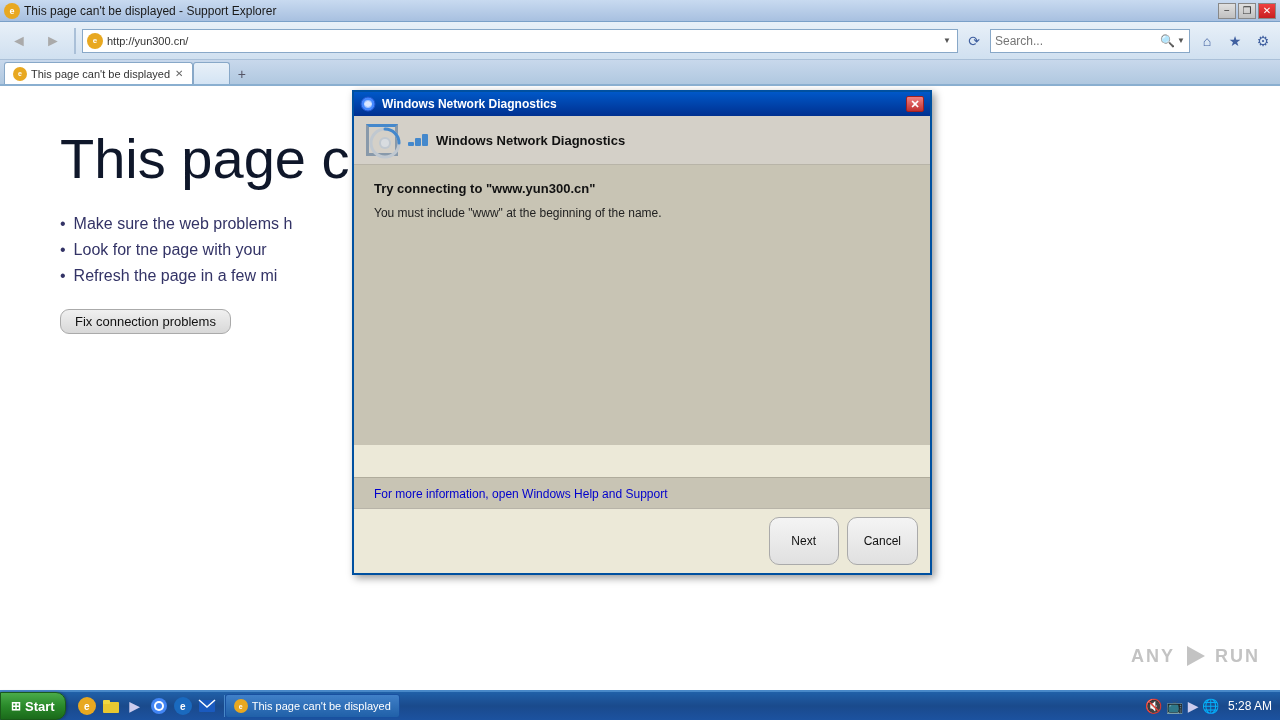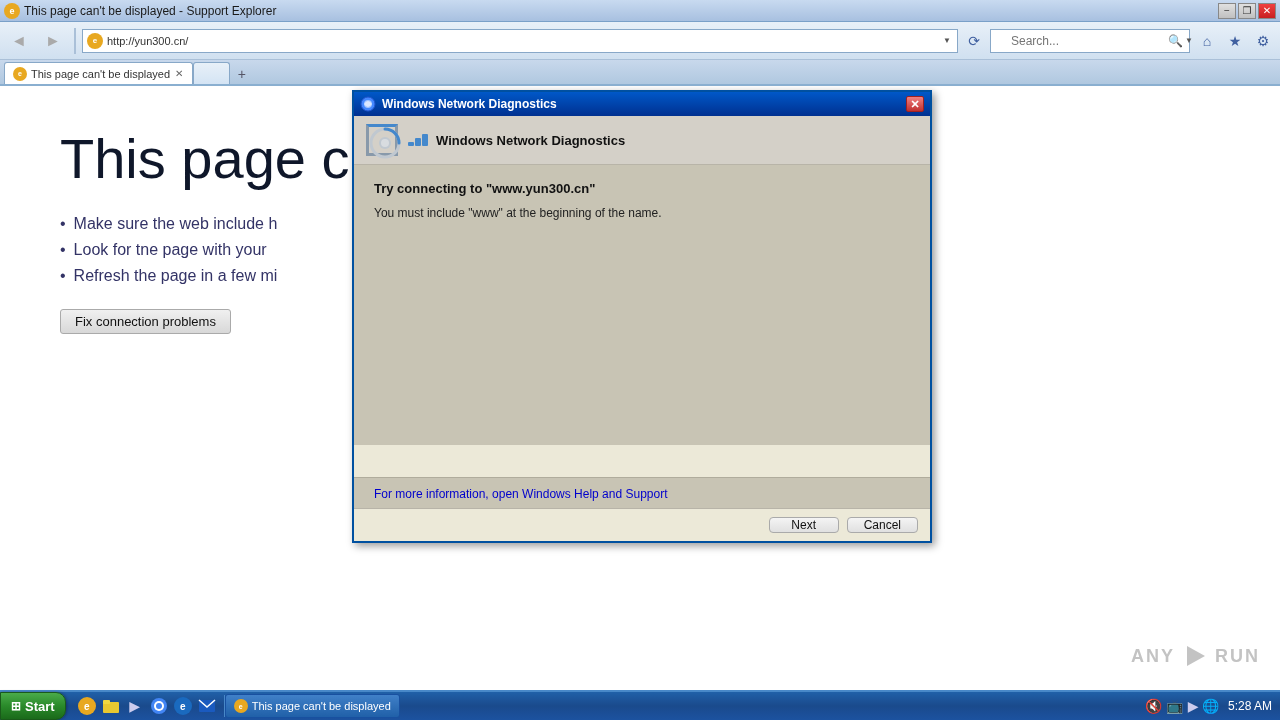--- a/index.html
+++ b/index.html
@@ -140,21 +140,21 @@
       color: #4060a0;
     }
 
     #search-bar-container {
       display: flex;
       align-items: center;
       background: white;
       border: 1px solid #88a8c8;
       height: 24px;
       width: 200px;
-      padding: 0 20px;
+      padding: 0 4px;
       gap: 2px;
     }
     #search-input {
       border: none;
       outline: none;
       font-size: 12px;
       flex: 1;
       color: #999;
     }
     .search-btn {
@@ -285,21 +285,21 @@
       color: #336;
     }
     .fix-btn {
       margin-top: 20px;
       padding: 4px 14px;
       background: linear-gradient(to bottom, #f0f0f0, #d8d8d8);
       border: 1px solid #aaa;
       font-size: 13px;
       cursor: pointer;
       color: #111;
-      border-radius: 3px;
+      border-radius: 9px;
     }
 
     
     #wnd-dialog {
       position: absolute;
       top: 4px;
       left: 352px;
       width: 580px;
       background: #ece9d8;
       border: 2px solid #0050a0;
@@ -386,28 +386,28 @@
     
     #wnd-dialog-buttons {
       background: #ece9d8;
       padding: 8px 12px;
       display: flex;
       justify-content: flex-end;
       gap: 8px;
       border-top: 1px solid #b8b4a8;
     }
     .dlg-btn {
-      padding: 0 16px;
+      padding: 16px 16px;
       background: linear-gradient(to bottom, #f4f4f4, #e0e0e0);
       border: 1px solid #aaa;
       font-size: 12px;
       cursor: pointer;
       color: #111;
       min-width: 70px;
-      border-radius: 4px;
+      border-radius: 10px;
       text-align: center;
     }
 
     
     #taskbar {
       position: absolute;
       bottom: 0;
       left: 0;
       width: 1280px;
       height: 30px;
@@ -545,21 +545,21 @@
   </div>
   <button class="new-tab-btn">+</button>
 </div>
 
 <div id="main-content">
 
   <div id="error-page">
     <div id="error-title">This page c</div>
     <ul class="error-bullets">
       <li>
-        <span>Make sure the web include h</span>
+        <span>Make sure the web problems h</span>
       </li>
       <li>
         <span>Look for tne page with your</span>
       </li>
       <li>
         <span>Refresh the page in a few mi</span>
       </li>
     </ul>
     <button class="fix-btn">Fix connection problems</button>
   </div>

